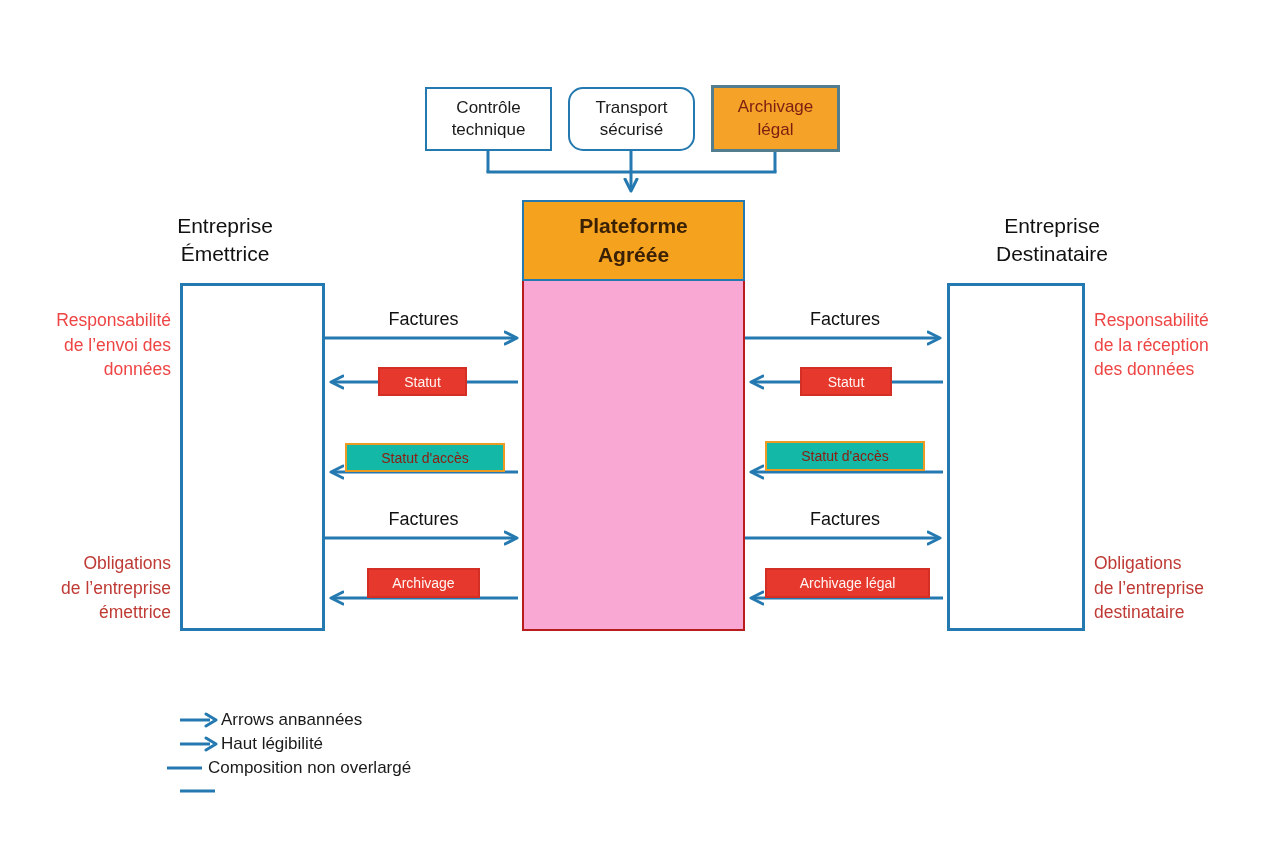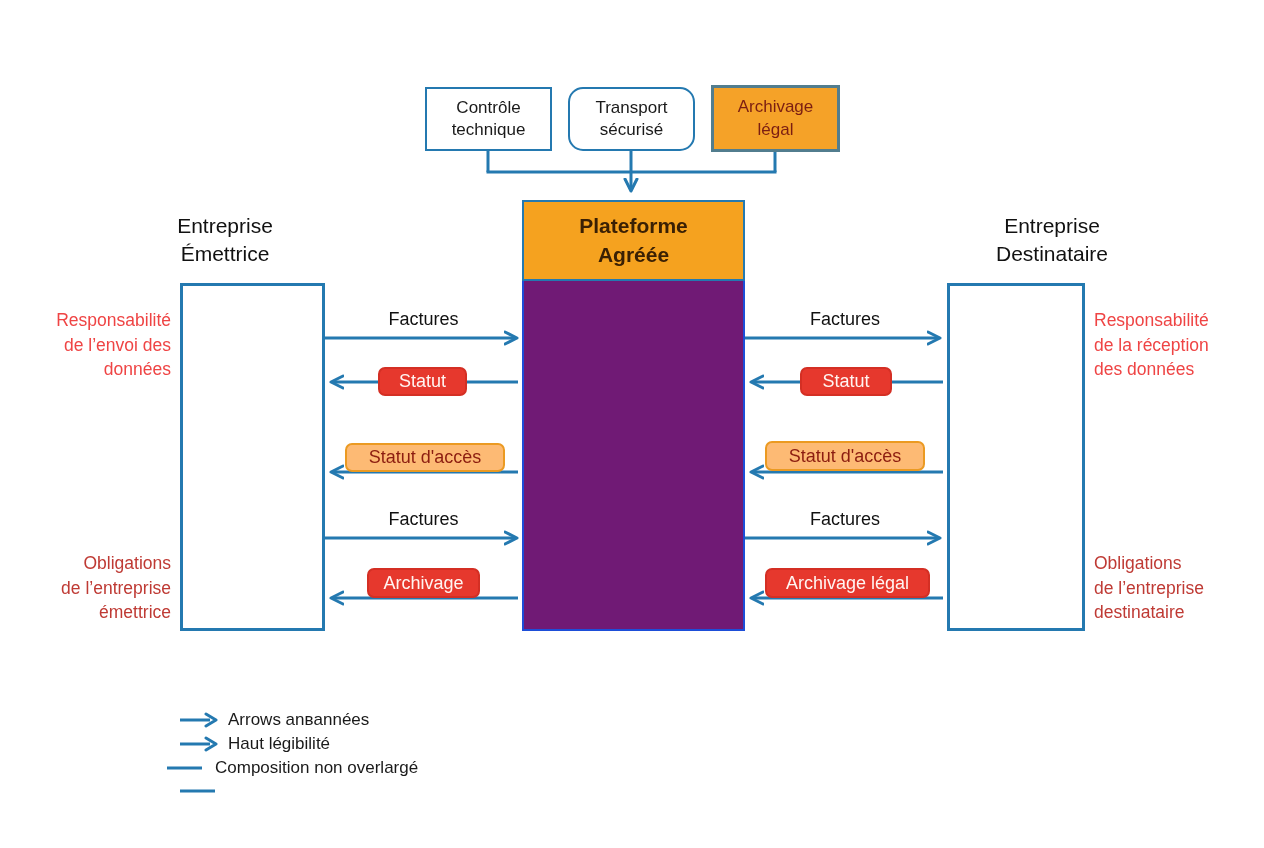--- a/index.html
+++ b/index.html
@@ -11,45 +11,45 @@
   .multiline{white-space:pre-line;}
   
   .top-box{
     border:2px solid #2479b0;background:#ffffff;display:flex;align-items:center;justify-content:center;
     text-align:center;font-size:17px;line-height:1.3;
   }
   .top-box.orange{
     background:#f5a228;border:3px solid #527d8e;color:#7b1e12;
   }
   
-  .platform{border:2px solid #1d4ed8;background:#701a75;}
+  .platform{border:2px solid #b91c1c;background:#f9a8d4;}
   .platform-header{
     position:absolute;left:-2px;top:-2px;right:-2px;height:81px;background:#f5a21f;border:2px solid #2479b0;
     display:flex;align-items:center;justify-content:center;text-align:center;
     font-weight:bold;font-size:21px;line-height:1.35;color:#3a2004;box-sizing:border-box;
   }
   
   .entity-box{border:3px solid #2479b0;background:#ffffff;}
   .entity-title{
     font-weight:normal;font-size:21px;line-height:1.35;text-align:center;color:#111;
   }
   .side-label{font-size:17.5px;line-height:1.4;color:#ef4444;}
   .side-label.red{color:#bf3a34;}
   .side-label.right-align{text-align:right;}
   
   .flow-label{
     font-size:18px;text-align:center;color:#111;
   }
   .flow-box{
-    display:flex;align-items:center;justify-content:center;font-size:18px;text-align:center;border-radius:7px;
+    display:flex;align-items:center;justify-content:center;font-size:14px;text-align:center;
   }
   .flow-box.red{background:#e6382d;border:2px solid #d42f24;color:#fff5f2;}
-  .flow-box.orange{background:#fdba74;border:2px solid #eb9a22;color:#8c1d10;}
+  .flow-box.orange{background:#14b8a6;border:2px solid #eb9a22;color:#8c1d10;}
   
-  .legend-row{position:absolute;display:flex;align-items:center;gap:9px;height:22px;text-align:center;}
+  .legend-row{position:absolute;display:flex;align-items:center;gap:2px;height:22px;text-align:center;}
   .legend-row .legend-text{font-size:17px;color:#1a1a1a;white-space:nowrap;}
   svg.overlay{position:absolute;left:0;top:0;pointer-events:none;}
 </style>
 </head>
 <body>
 
 <div id="canvas">
 
   <svg class="overlay" width="1264" height="848" viewBox="0 0 1264 848">
     <defs>

